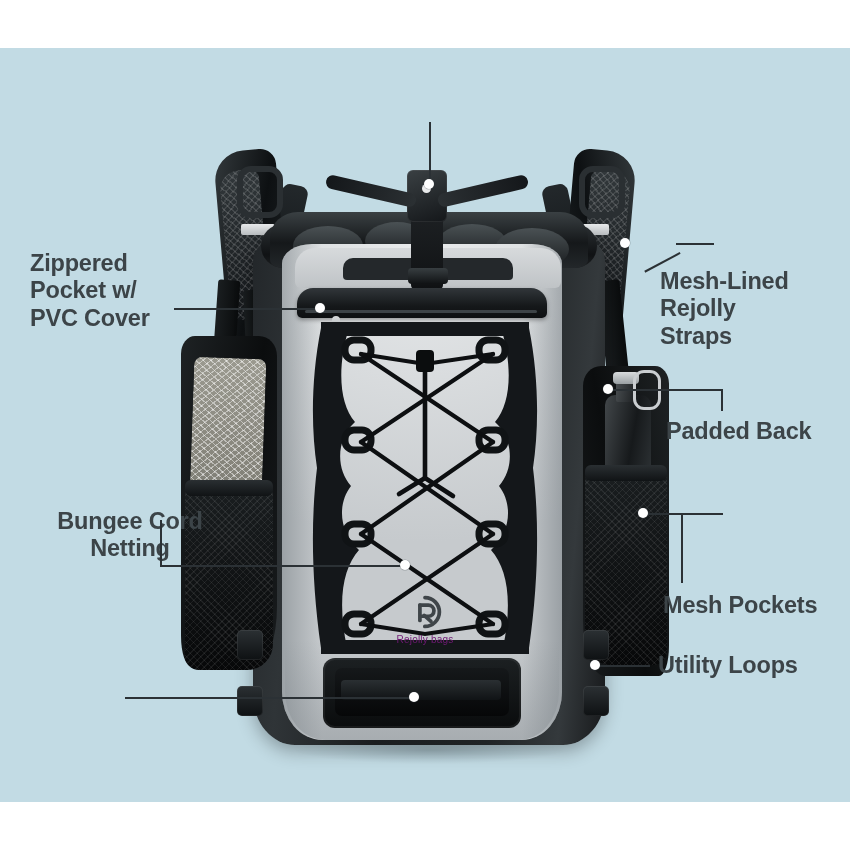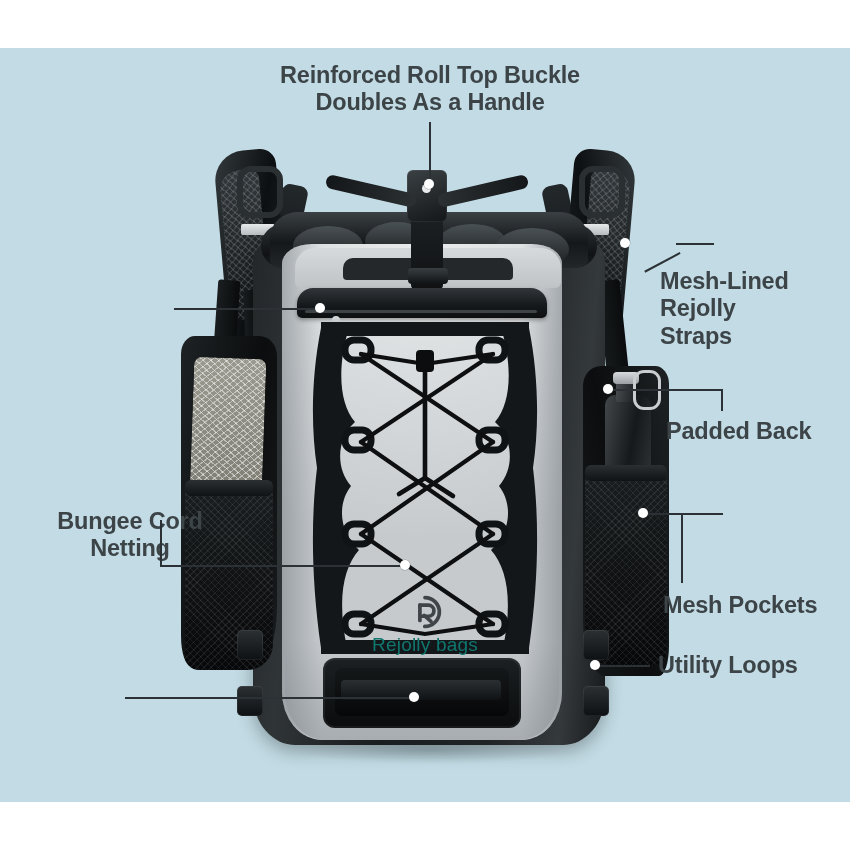--- a/index.html
+++ b/index.html
@@ -226,22 +226,22 @@
 
   
   #logo {
     left: 185px; top: 455px; width: 130px; height: 56px;
     text-align: center;
   }
   #logo-mark {
     width: 34px; height: 34px; margin: 0 auto;
   }
   #logo-text {
-    font-size: 19px;
-    color: #0f766e;
+    font-size: 10px;
+    color: #701a75;
     letter-spacing: .2px;
     margin-top: 1px;
     font-weight: normal;
   }
 
   
   #pocket-l-mesh {
     left: 17px; top: 218px; width: 72px; height: 140px;
     background:
       repeating-linear-gradient(40deg, rgba(255,255,255,.45) 0 1px, rgba(0,0,0,0) 1px 5px),
@@ -444,25 +444,26 @@
     <div class="pc" id="pocket-r-front"></div>
     <div class="pc" id="pocket-r-band"></div>
 
     <div class="pc uloop" style="left:62px;top:490px;"></div>
     <div class="pc uloop" style="left:62px;top:546px;"></div>
     <div class="pc uloop" style="left:408px;top:490px;"></div>
     <div class="pc uloop" style="left:408px;top:546px;"></div>
 
   </div>
 
-  <div class="label center" style="left:245px;top:62px;width:370px;">Reinforced Roll Top Buckle
-Doubles As a Handle</div>
   <div class="lead v" style="left:429px;top:122px;height:62px;"></div>
   <div class="dot" style="left:424px;top:179px;"></div>
 
+  <div class="label left" style="left:30px;top:250px;width:185px;">Zippered
+Pocket w/
+PVC Cover</div>
   <div class="lead h" style="left:174px;top:308px;width:146px;"></div>
   <div class="dot" style="left:315px;top:303px;"></div>
 
   <div class="label left" style="left:30px;top:508px;width:200px;text-align:center;">Bungee Cord
 Netting</div>
   <div class="lead v" style="left:160px;top:520px;height:46px;"></div>
   <div class="lead h" style="left:160px;top:565px;width:245px;"></div>
   <div class="dot" style="left:400px;top:560px;"></div>
 
   <div class="lead h" style="left:125px;top:697px;width:290px;"></div>

